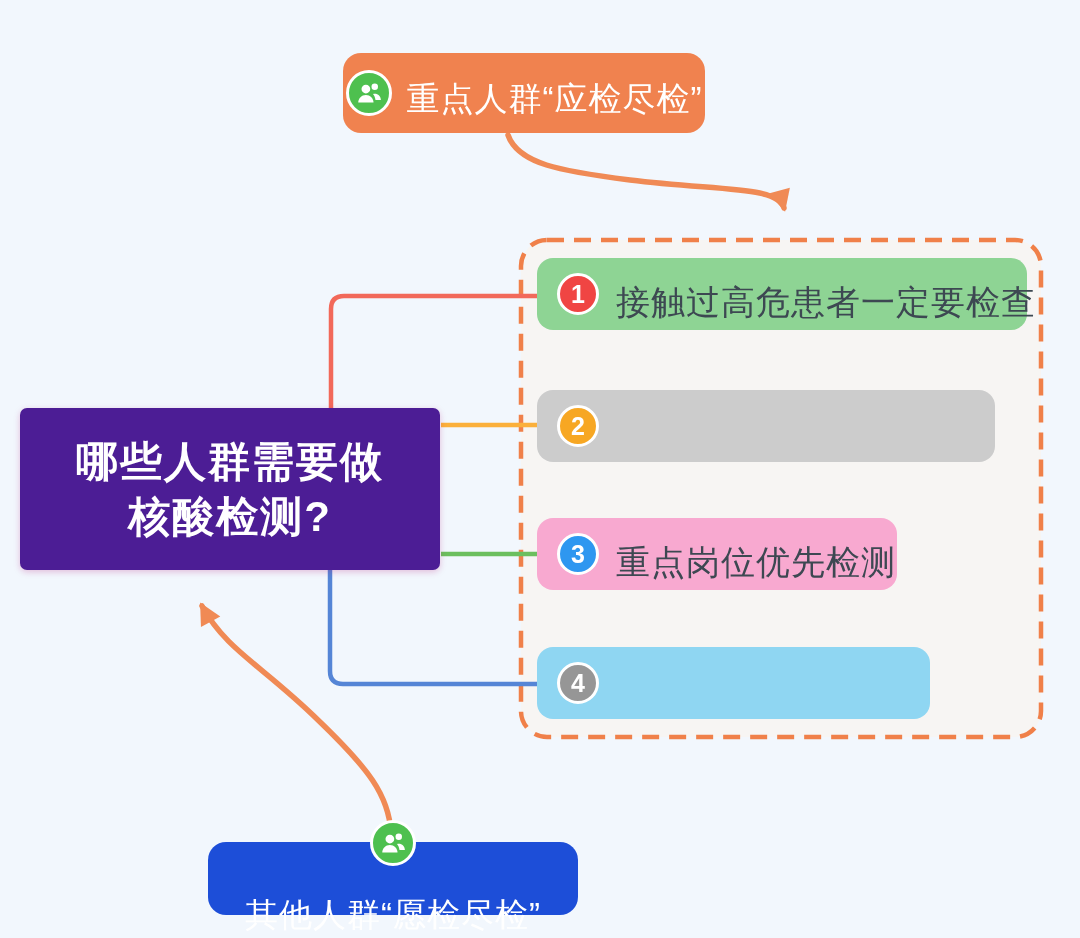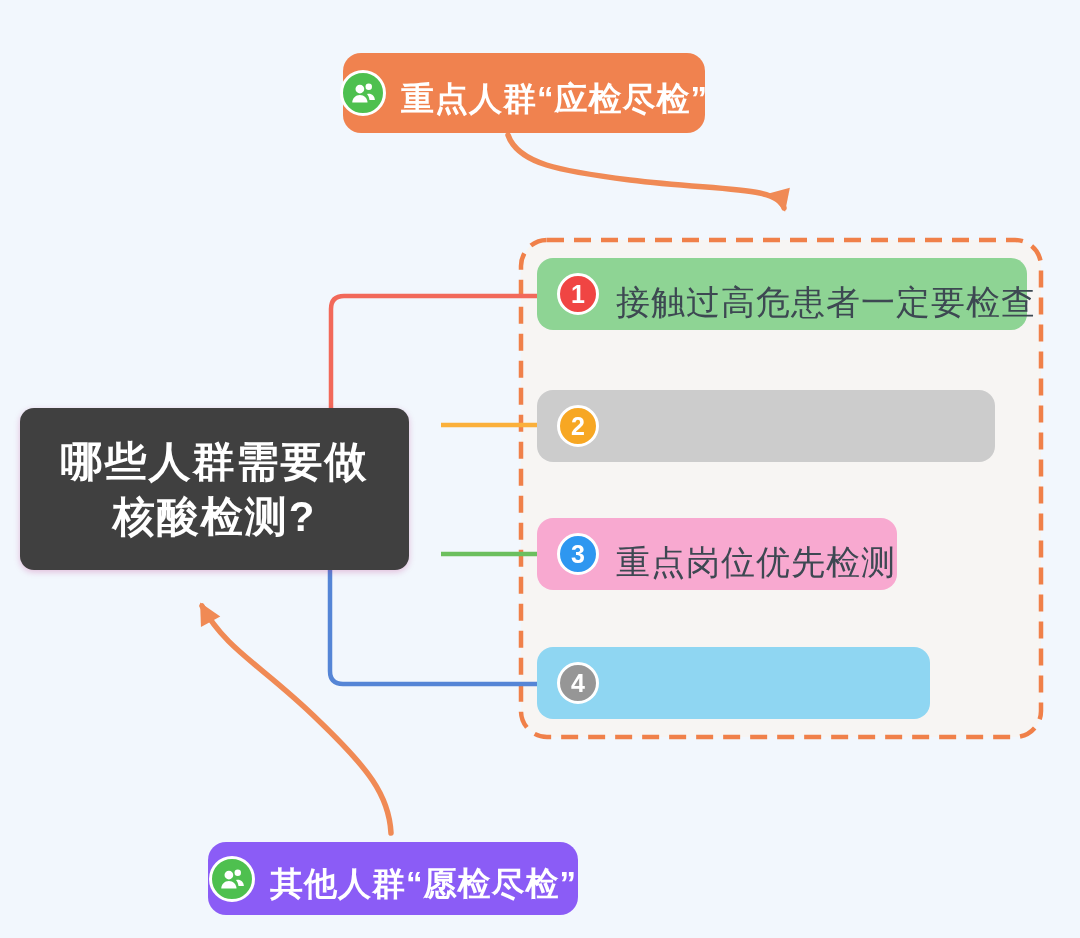--- a/index.html
+++ b/index.html
@@ -4,21 +4,21 @@
 <style>
   html,body{margin:0;padding:0;}
   body{width:1080px;height:938px;background:#f2f7fd;position:relative;overflow:hidden;
        font-family:"Liberation Sans","DejaVu Sans",sans-serif;}
   .canvas{position:absolute;inset:0;width:1080px;height:938px;}
   svg.layer{position:absolute;left:0;top:0;z-index:1;}
   .node{position:absolute;z-index:2;box-sizing:border-box;display:flex;align-items:center;}
 
   
   .badge{background:#f0824f;border-radius:18px;padding:0 24px;gap:15px;justify-content:center;}
-  .badge .label{color:#ffffff;font-weight:bold;font-size:33px;letter-spacing:1px;white-space:nowrap;margin-top:12px;}
+  .badge .label{color:#ffffff;font-weight:normal;font-size:33px;letter-spacing:1px;white-space:nowrap;margin-top:12px;}
   .icon-circle{width:46px;height:46px;border-radius:50%;border:3px solid #ffffff;
                box-sizing:border-box;display:flex;align-items:center;justify-content:center;flex:0 0 auto;}
   .icon-circle svg{width:30px;height:30px;display:block;}
 
   
   .title-box{background:#f20d9b;border-radius:14px;flex-direction:column;justify-content:center;
              box-shadow:0 2px 6px rgba(180,20,120,.25);}
   .title-box .line{color:#ffffff;font-weight:bold;font-size:42px;line-height:1.32;
                    letter-spacing:2px;white-space:nowrap;}
 
@@ -58,21 +58,21 @@
       <svg viewBox="0 0 24 24">
         <circle cx="9.5" cy="8.8" r="3.5" fill="#ffffff"></circle>
         <path d="M3.4 19.6c0-3.4 2.7-6.1 6.1-6.1s6.1 2.7 6.1 6.1z" fill="#ffffff"></path>
         <circle cx="16.6" cy="7" r="2.6" fill="#ffffff"></circle>
         <path d="M15.2 12.8c.5-.1 1-.2 1.4-.2 2.7 0 4.9 2.2 4.9 4.9h-4.3c-.3-1.9-1-3.5-2-4.7z" fill="#ffffff"></path>
       </svg>
     </span>
     <span class="label">重点人群“应检尽检”</span>
   </div>
 
-  <div class="node title-box" style="left: 20px; top: 408px; width: 389px; height: 162px; background-color: #404040;">
+  <div class="node title-box" style="left: 20px; top: 408px; width: 420px; height: 162px; background-color: #4c1d95; border-radius: 7px;">
     <div class="line">哪些人群需要做</div>
     <div class="line">核酸检测?</div>
   </div>
 
   <div class="node item" style="left: 537px; top: 258px; width: 490px; height: 72px; background-color: rgb(142, 212, 148);">
     <span class="num-badge" style="background-color: rgb(240, 69, 67);">1</span>
     <span class="label">接触过高危患者一定要检查</span>
   </div>
 
   <div class="node item" style="left: 537px; top: 390px; width: 458px; height: 72px; background-color: rgb(204, 204, 204);">
@@ -81,21 +81,21 @@
 
   <div class="node item" style="left: 537px; top: 518px; width: 360px; height: 72px; background-color: rgb(248, 169, 208);">
     <span class="num-badge" style="background-color: rgb(46, 151, 240);">3</span>
     <span class="label">重点岗位优先检测</span>
   </div>
 
   <div class="node item" style="left: 537px; top: 647px; width: 393px; height: 72px; background-color: rgb(143, 214, 242);">
     <span class="num-badge" style="background-color: rgb(150, 150, 150);">4</span>
   </div>
 
-  <div class="node badge" style="left: 208px; top: 842px; width: 370px; height: 73px; background-color: #8b5cf6;">
+  <div class="node badge" style="left: 208px; top: 842px; width: 370px; height: 73px; background-color: #1d4ed8; flex-direction: column;">
     <span class="icon-circle" style="background-color: rgb(78, 192, 79);">
       <svg viewBox="0 0 24 24">
         <circle cx="9.5" cy="8.8" r="3.5" fill="#ffffff"></circle>
         <path d="M3.4 19.6c0-3.4 2.7-6.1 6.1-6.1s6.1 2.7 6.1 6.1z" fill="#ffffff"></path>
         <circle cx="16.6" cy="7" r="2.6" fill="#ffffff"></circle>
         <path d="M15.2 12.8c.5-.1 1-.2 1.4-.2 2.7 0 4.9 2.2 4.9 4.9h-4.3c-.3-1.9-1-3.5-2-4.7z" fill="#ffffff"></path>
       </svg>
     </span>
     <span class="label">其他人群“愿检尽检”</span>
   </div>

